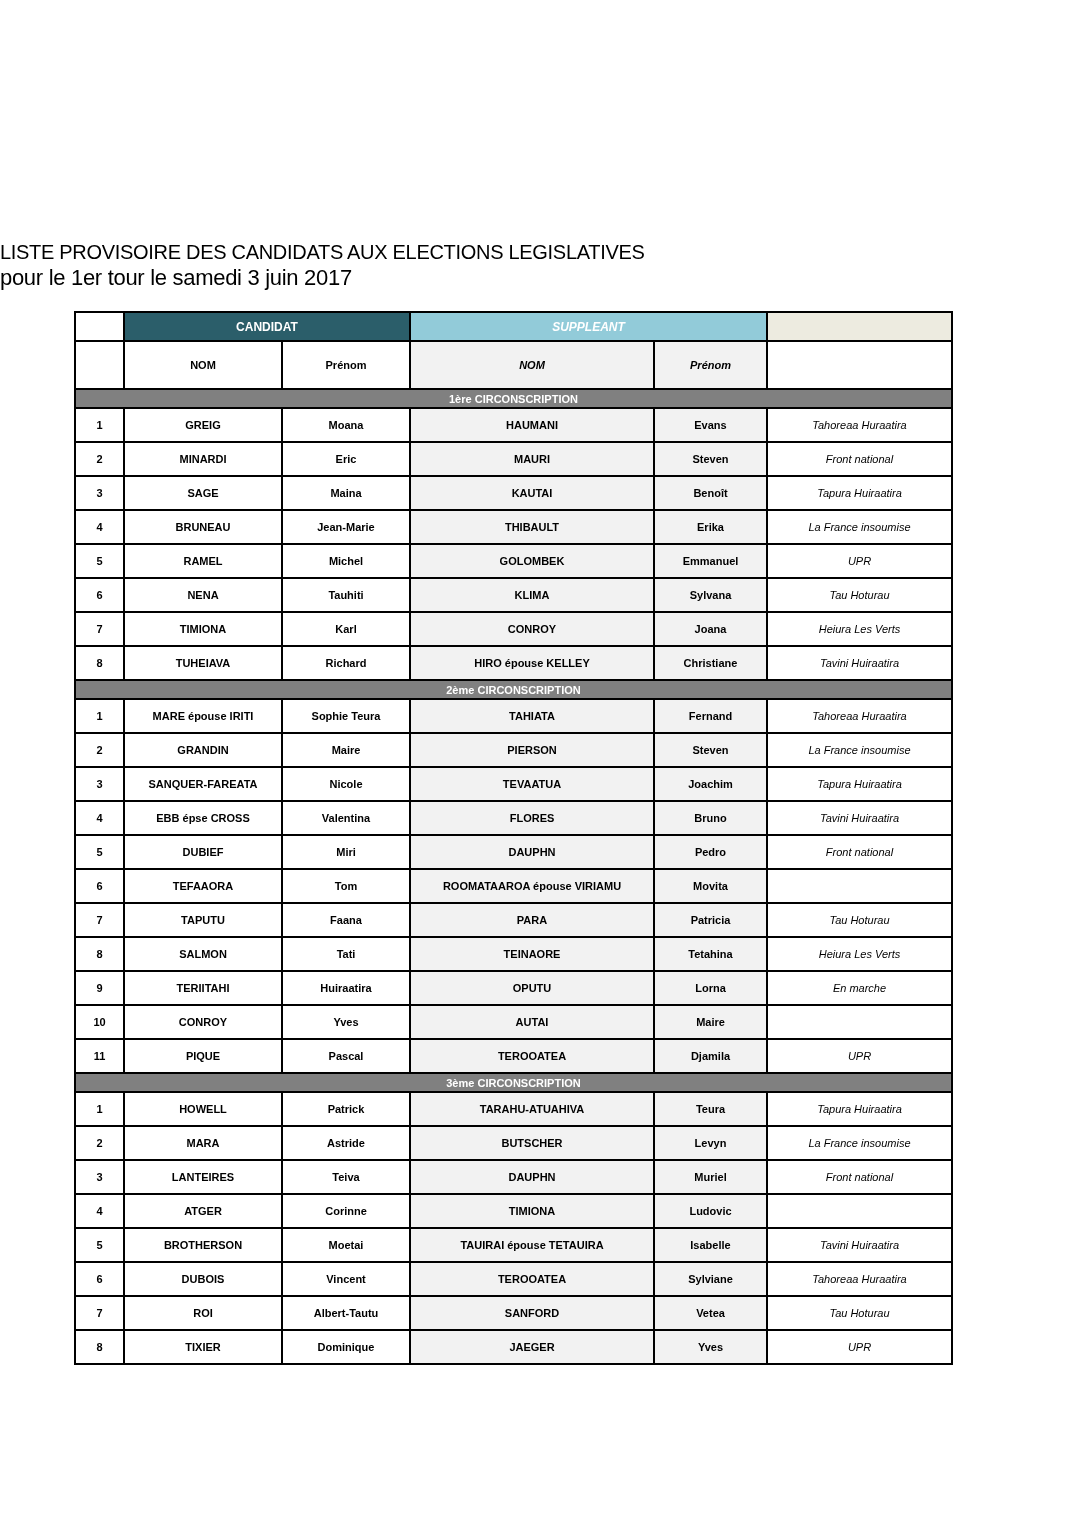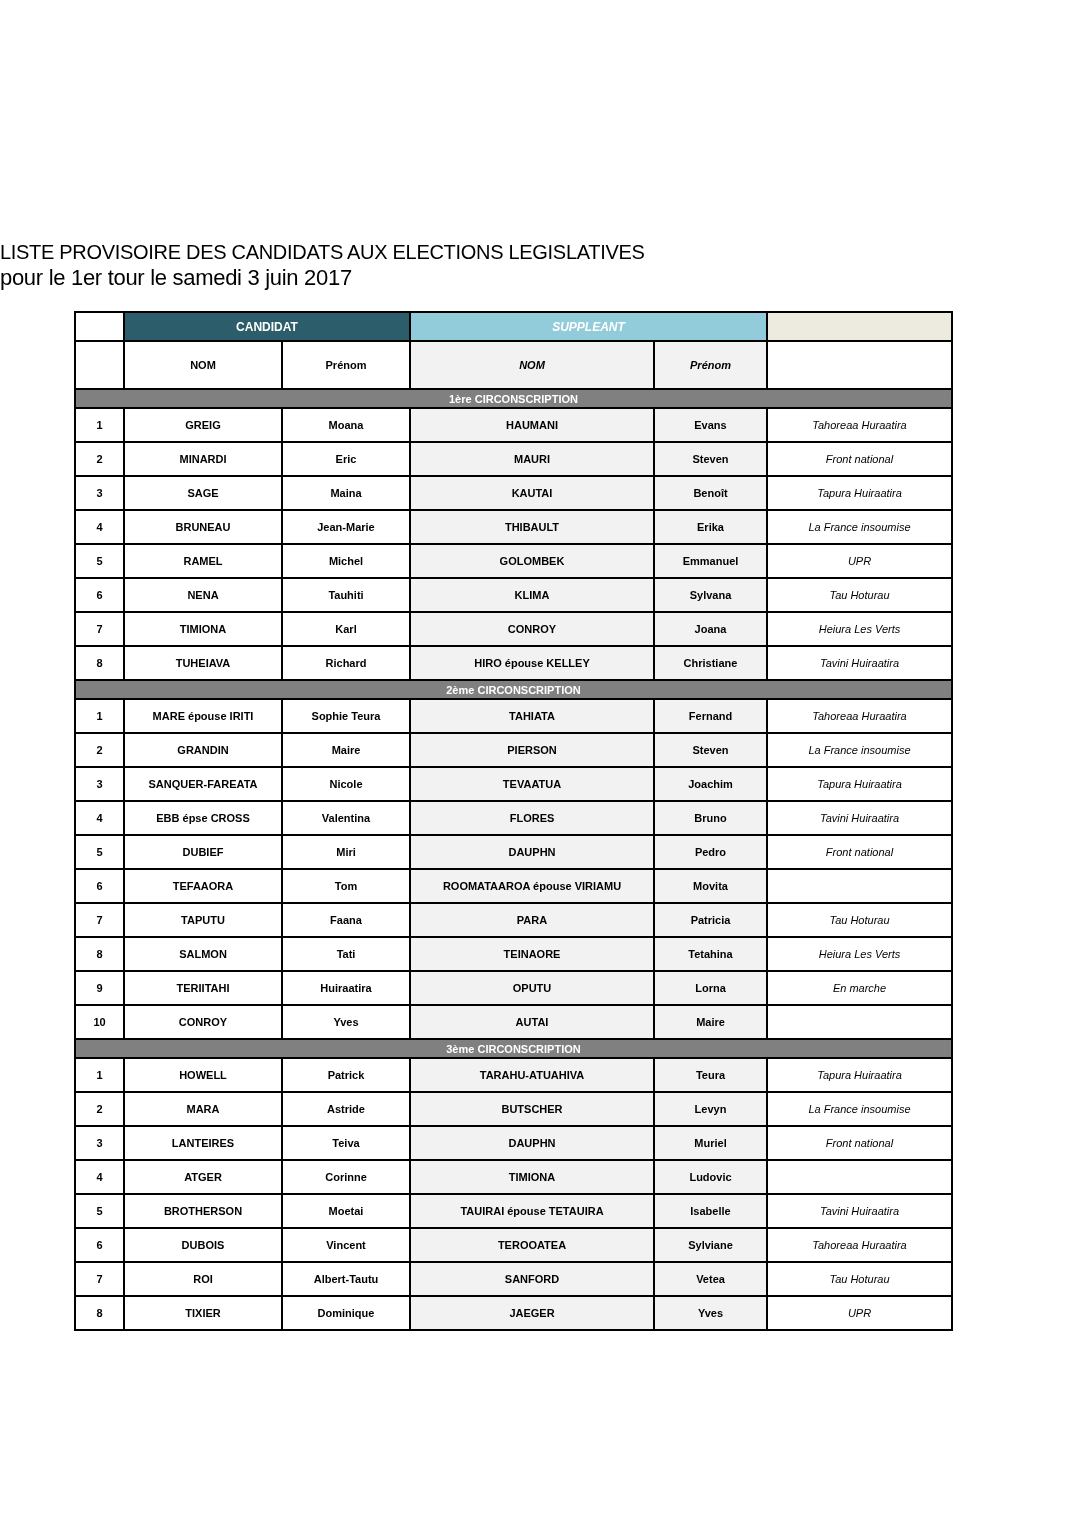--- a/index.html
+++ b/index.html
@@ -247,20 +247,28 @@
           <td class="c-party">En marche</td>
         </tr>
         <tr class="data-row">
           <td class="c-num">10</td>
           <td class="c-nom">CONROY</td>
           <td class="c-prenom">Yves</td>
           <td class="c-snom">AUTAI</td>
           <td class="c-sprenom">Maire</td>
           <td class="c-party"></td>
         </tr>
+        <tr class="data-row">
+          <td class="c-num">11</td>
+          <td class="c-nom">PIQUE</td>
+          <td class="c-prenom">Pascal</td>
+          <td class="c-snom">TEROOATEA</td>
+          <td class="c-sprenom">Djamila</td>
+          <td class="c-party">UPR</td>
+        </tr>
         <tr class="section-row">
           <td colspan="6" class="section-cell">3ème CIRCONSCRIPTION</td>
         </tr>
         <tr class="data-row">
           <td class="c-num">1</td>
           <td class="c-nom">HOWELL</td>
           <td class="c-prenom">Patrick</td>
           <td class="c-snom">TARAHU-ATUAHIVA</td>
           <td class="c-sprenom">Teura</td>
           <td class="c-party">Tapura Huiraatira</td>

